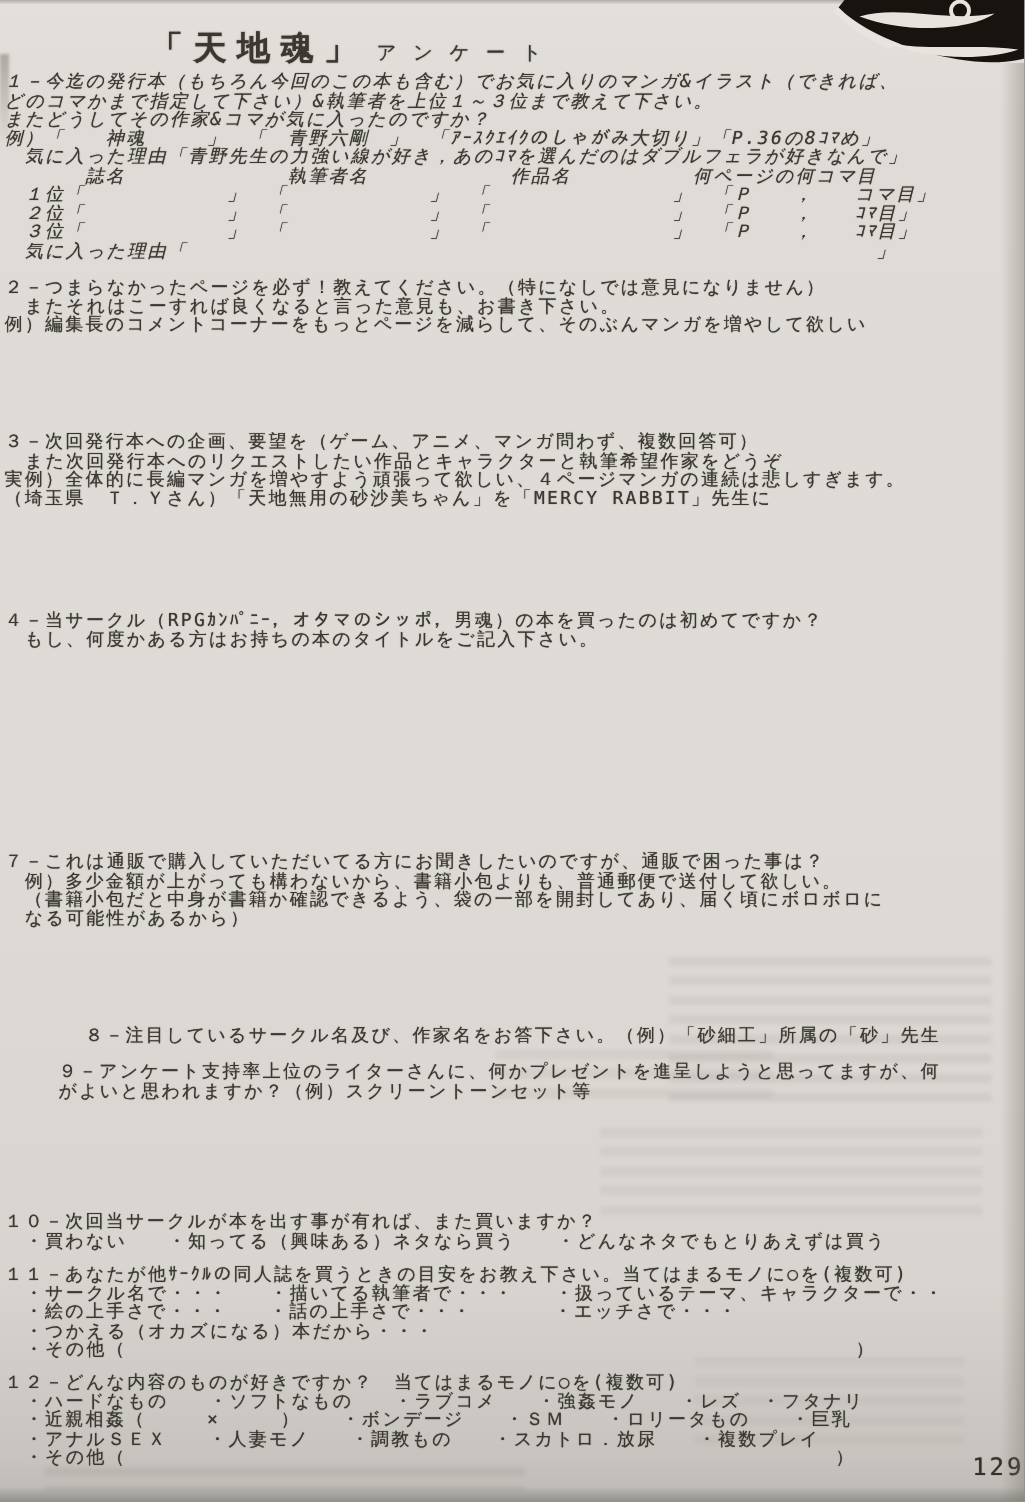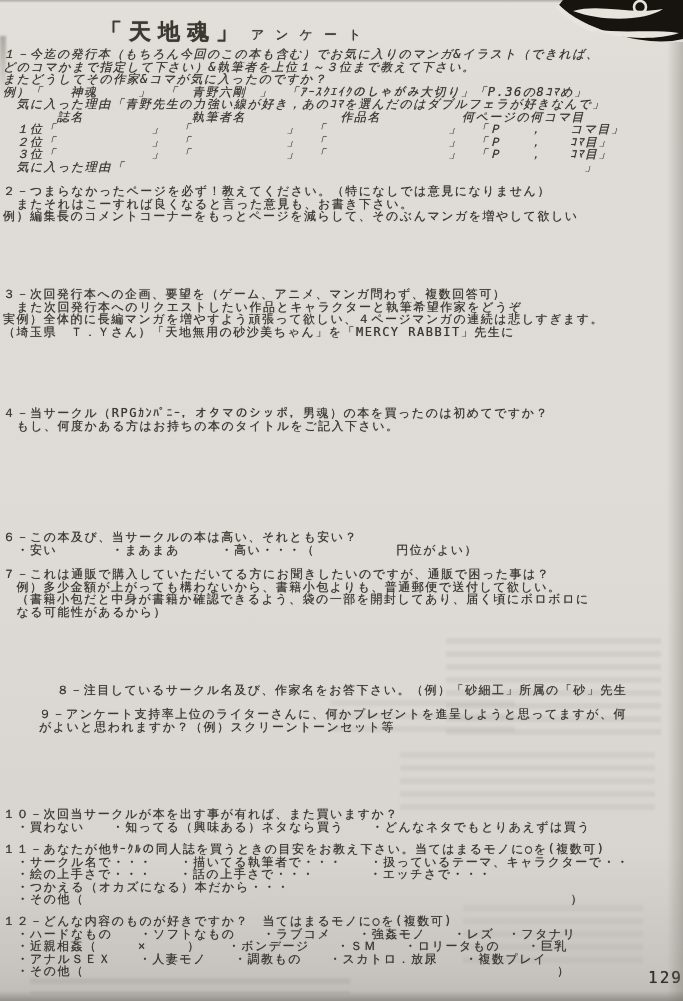--- a/index.html
+++ b/index.html
@@ -80,22 +80,20 @@
 　気に入った理由「　　　　　　　　　　　　　　　　　　　　　　　　　　　　　　　　　　」</div>
   <div class="sec s2">２－つまらなかったページを必ず！教えてください。（特になしでは意見になりません）
 　またそれはこーすれば良くなると言った意見も、お書き下さい。
 例）編集長のコメントコーナーをもっとページを減らして、そのぶんマンガを増やして欲しい</div>
   <div class="sec s3">３－次回発行本への企画、要望を（ゲーム、アニメ、マンガ問わず、複数回答可）
 　また次回発行本へのリクエストしたい作品とキャラクターと執筆希望作家をどうぞ
 実例）全体的に長編マンガを増やすよう頑張って欲しい、４ページマンガの連続は悲しすぎます。
 （埼玉県　Ｔ．Ｙさん）「天地無用の砂沙美ちゃん」を「MERCY RABBIT」先生に</div>
   <div class="sec s4">４－当サークル（RPGｶﾝﾊﾟﾆｰ，オタマのシッポ，男魂）の本を買ったのは初めてですか？
 　もし、何度かある方はお持ちの本のタイトルをご記入下さい。</div>
-  <div class="sec s6">６－この本及び、当サークルの本は高い、それとも安い？
-　・安い　　　　・まあまあ　　　・高い・・・（　　　　　　円位がよい）</div>
   <div class="sec s7">７－これは通販で購入していただいてる方にお聞きしたいのですが、通販で困った事は？
 　例）多少金額が上がっても構わないから、書籍小包よりも、普通郵便で送付して欲しい。
 　（書籍小包だと中身が書籍か確認できるよう、袋の一部を開封してあり、届く頃にボロボロに
 　なる可能性があるから）</div>
   <div class="sec s8">８－注目しているサークル名及び、作家名をお答下さい。（例）「砂細工」所属の「砂」先生</div>
   <div class="sec s9">９－アンケート支持率上位のライターさんに、何かプレゼントを進呈しようと思ってますが、何
 がよいと思われますか？（例）スクリーントーンセット等</div>
   <div class="sec s10">１０－次回当サークルが本を出す事が有れば、また買いますか？
 　・買わない　　・知ってる（興味ある）ネタなら買う　　・どんなネタでもとりあえずは買う</div>
   <div class="sec s11">１１－あなたが他ｻｰｸﾙの同人誌を買うときの目安をお教え下さい。当てはまるモノに○を(複数可)

